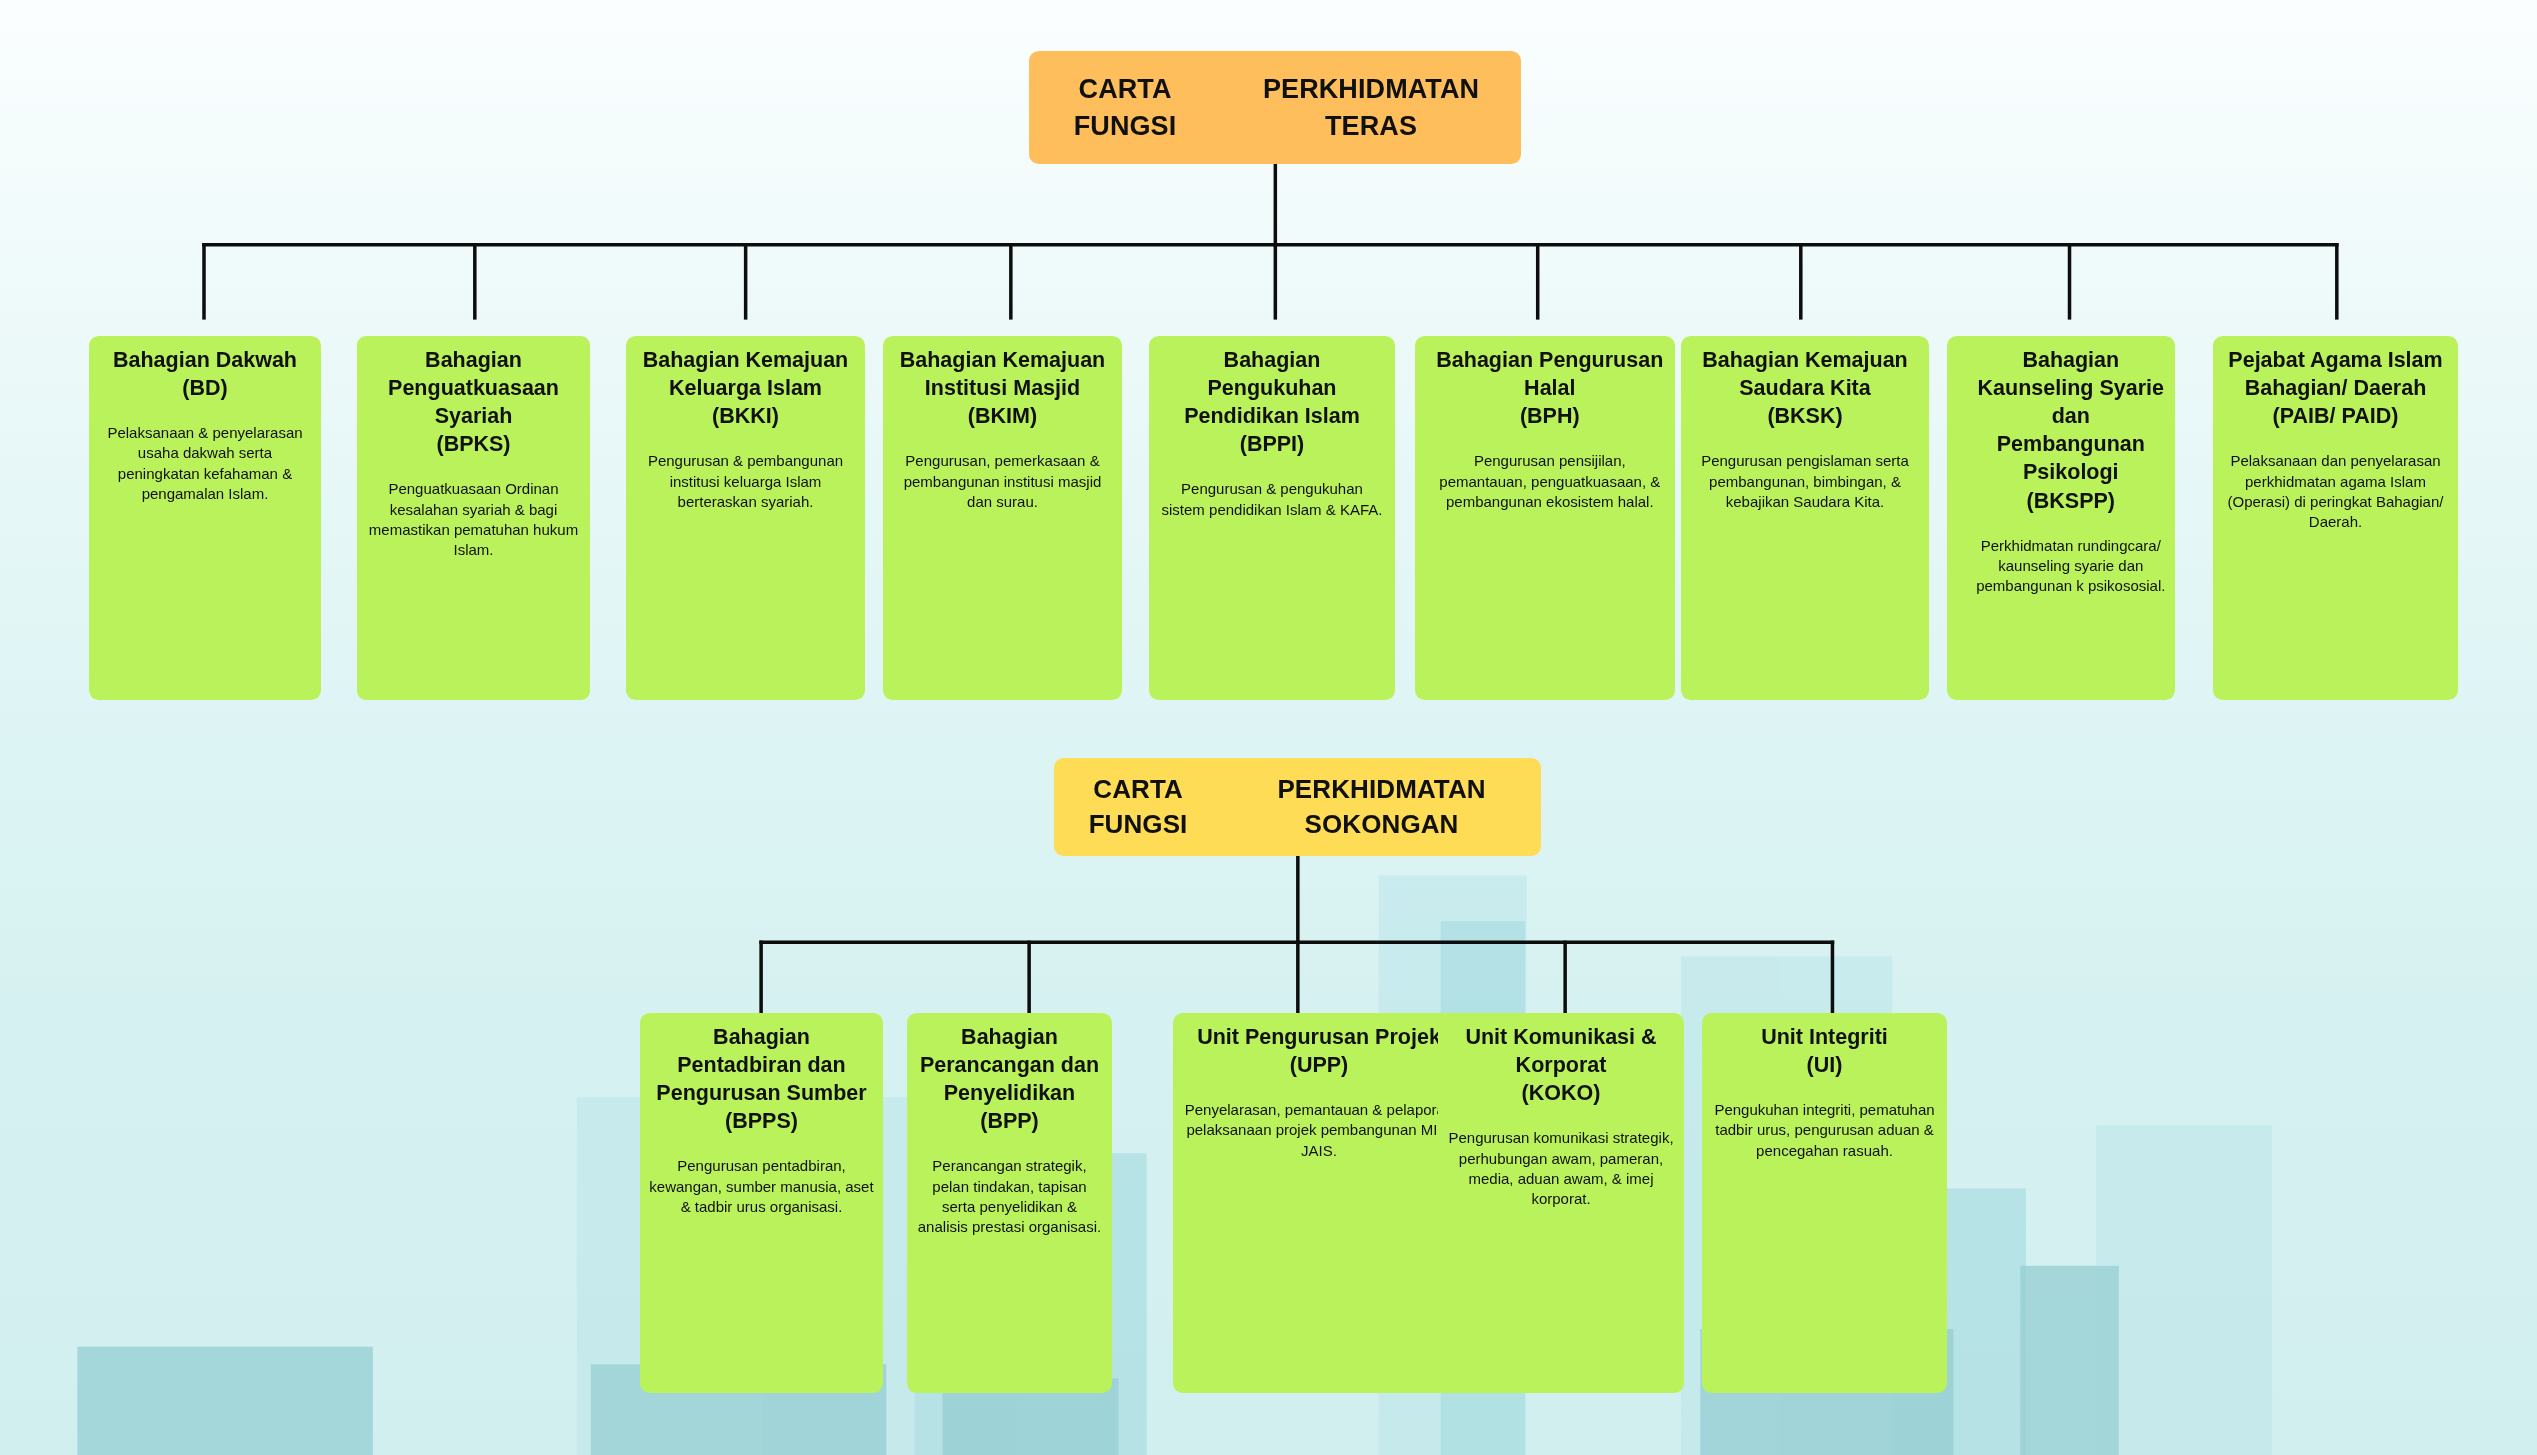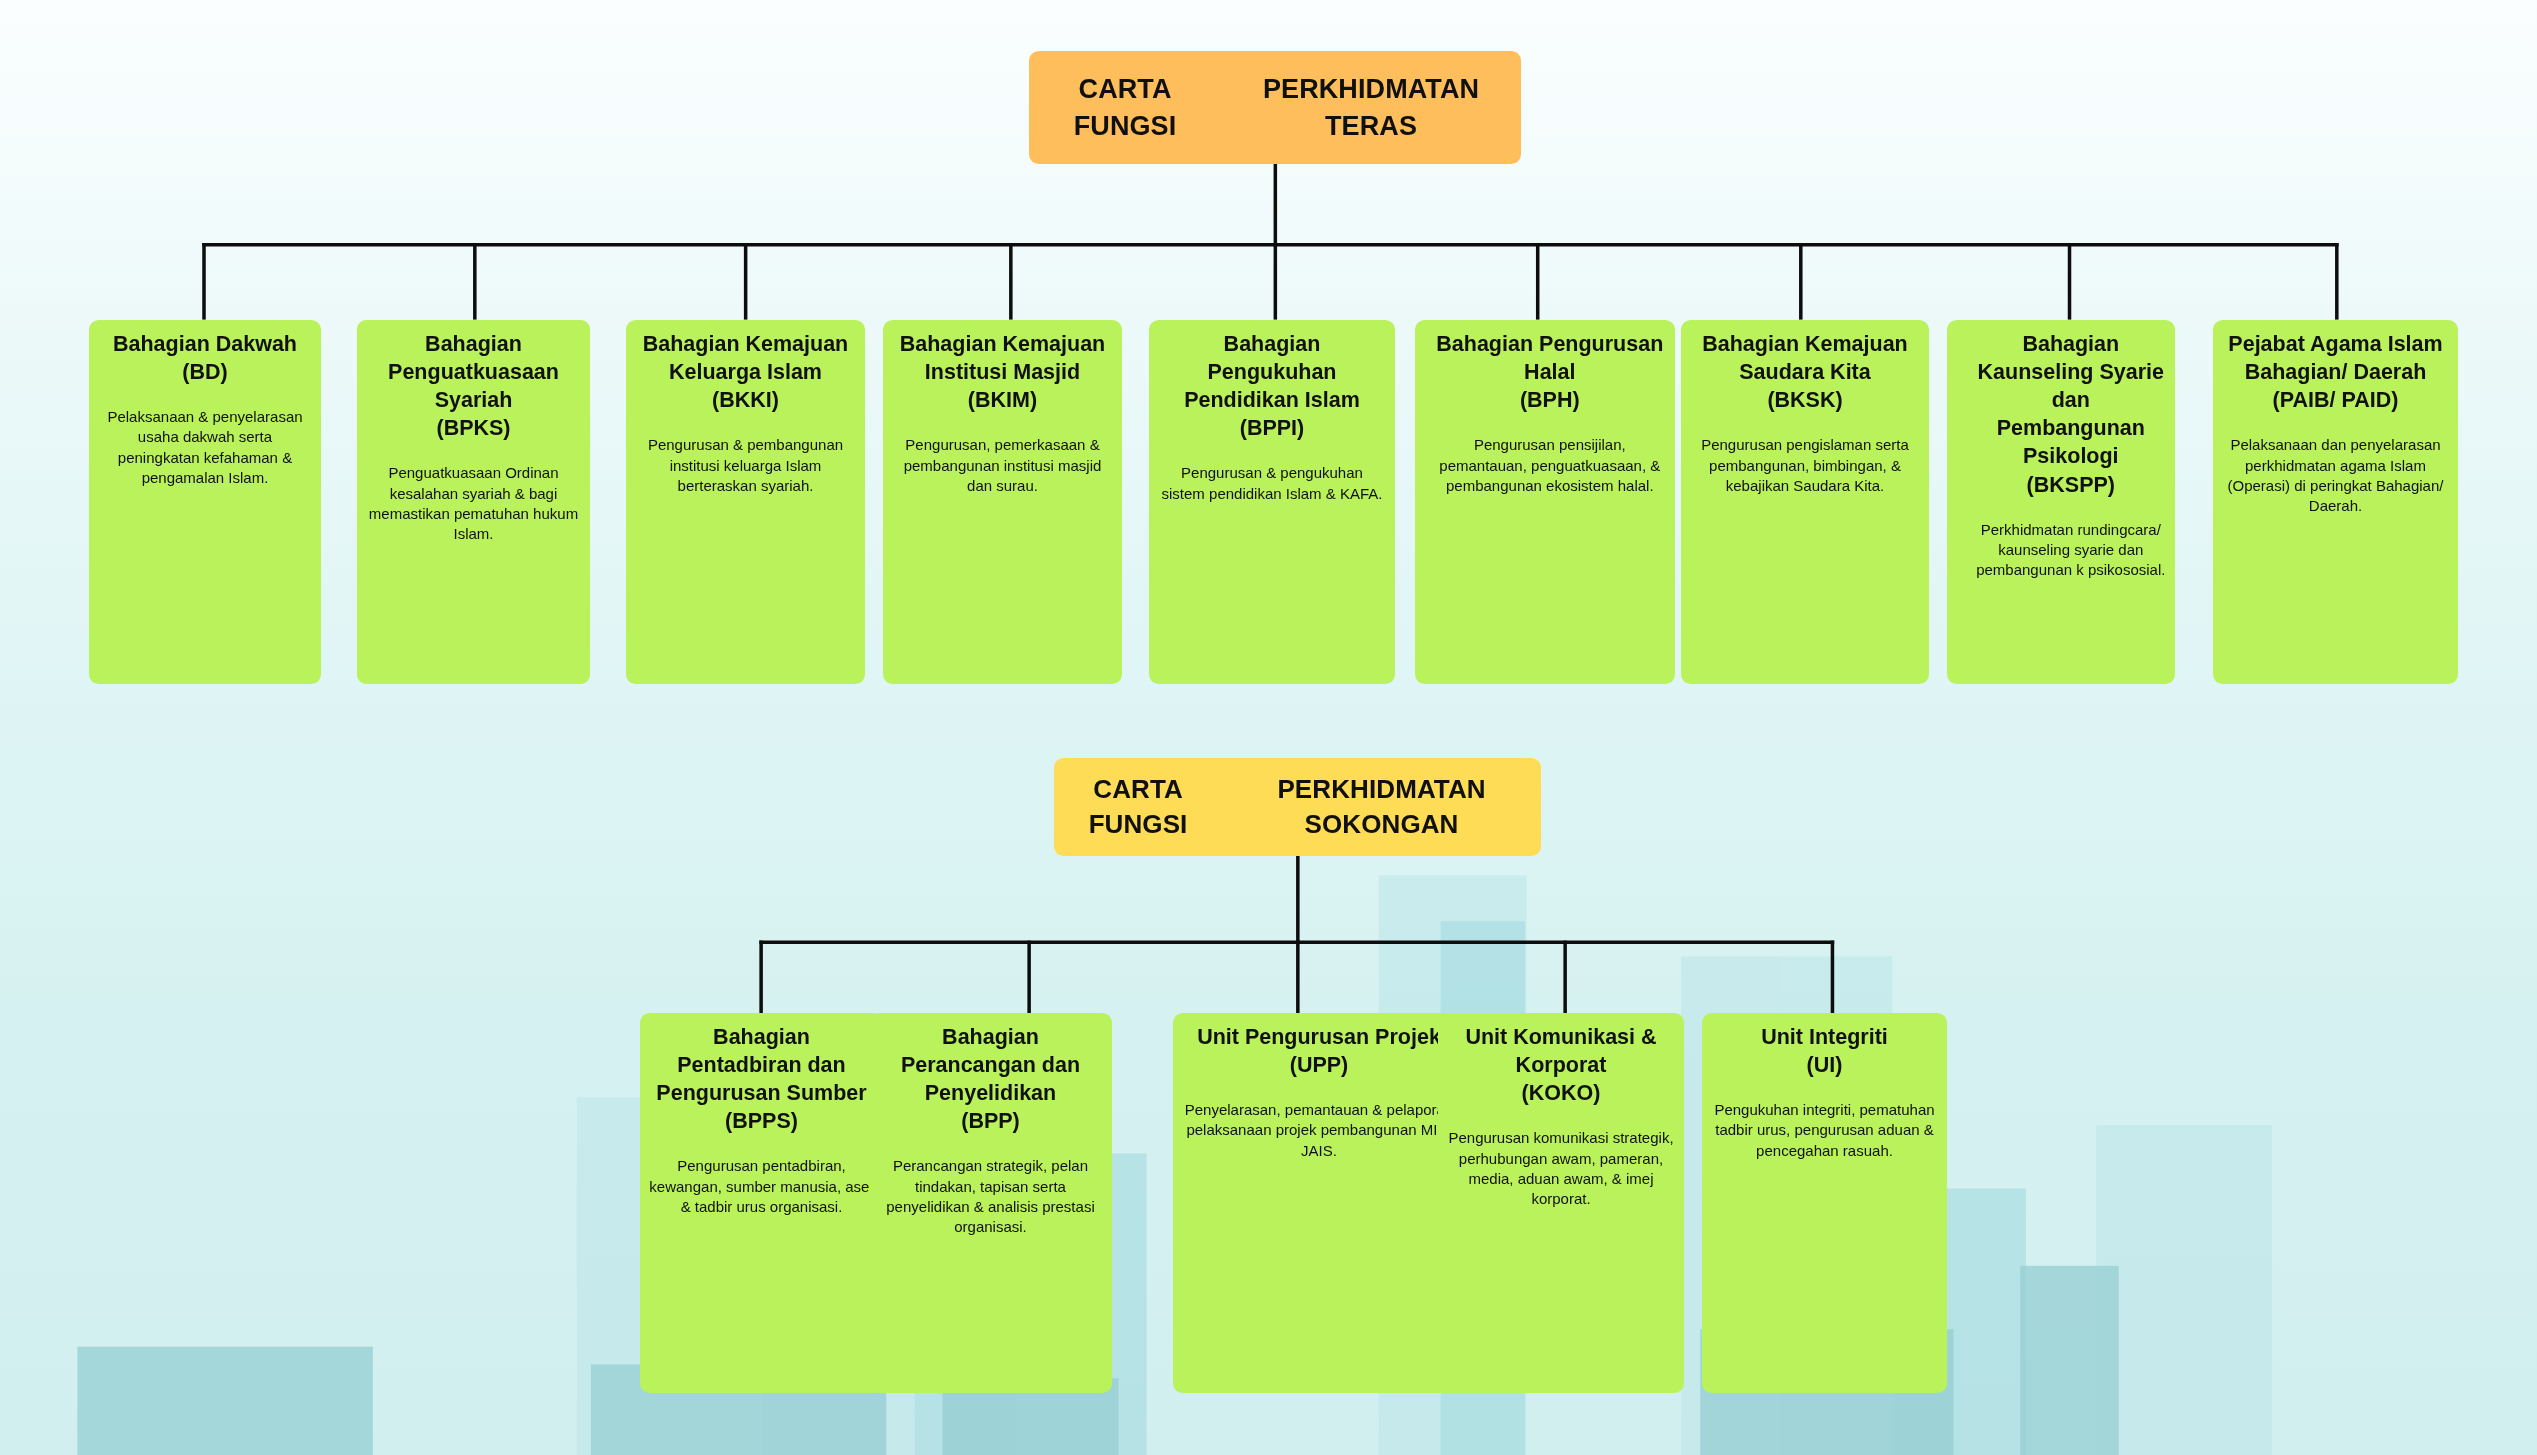--- a/index.html
+++ b/index.html
@@ -90,21 +90,21 @@
   .node .desc {
     font-weight: 400;
     font-size: 15px;
     line-height: 1.35;
     display: block;
     margin-top: 21px;
     white-space: pre-line;
   }
 
   
-  .row1 { top: 320px; height: 364px; }
+  .row1 { top: 336px; height: 364px; }
   
   .row2 { top: 1013px; height: 380px; }
 </style>
 </head>
 <body>
 
 <svg id="skyline" viewBox="0 0 3608 2069" preserveAspectRatio="none">
   <g fill="#bfe6ea" opacity="0.62">
     <rect x="1960" y="1245" width="210" height="824"></rect>
     <rect x="2390" y="1360" width="300" height="709"></rect>
@@ -217,21 +217,21 @@
     <span class="l1">CARTA FUNGSI</span>
     <span class="l2">PERKHIDMATAN SOKONGAN</span>
   </div>
 
   <div class="node row2" style="left:640px;  width:243px;">
     <span class="title">Bahagian Pentadbiran dan Pengurusan Sumber
 (BPPS)</span>
     <span class="desc">Pengurusan pentadbiran, kewangan, sumber manusia, aset &amp; tadbir urus organisasi.</span>
   </div>
 
-  <div class="node row2" style="left:869px; width:243px;">
+  <div class="node row2" style="left:907px; width:205px;">
     <span class="title">Bahagian Perancangan dan Penyelidikan
 (BPP)</span>
     <span class="desc">Perancangan strategik, pelan tindakan, tapisan serta penyelidikan &amp; analisis prestasi organisasi.</span>
   </div>
 
   <div class="node row2" style="left:1173px; width:292px;">
     <span class="title">Unit Pengurusan Projek
 (UPP)</span>
     <span class="desc">Penyelarasan, pemantauan &amp; pelaporan pelaksanaan projek pembangunan MIS/ JAIS.</span>
   </div>

